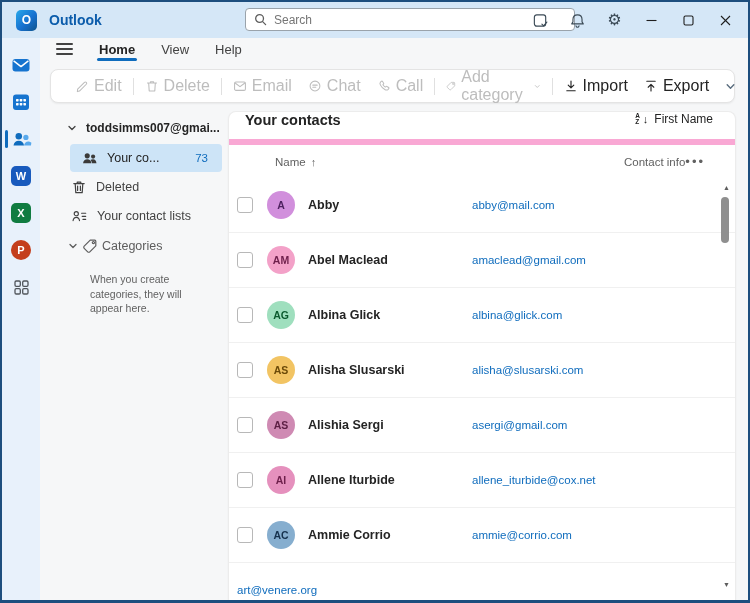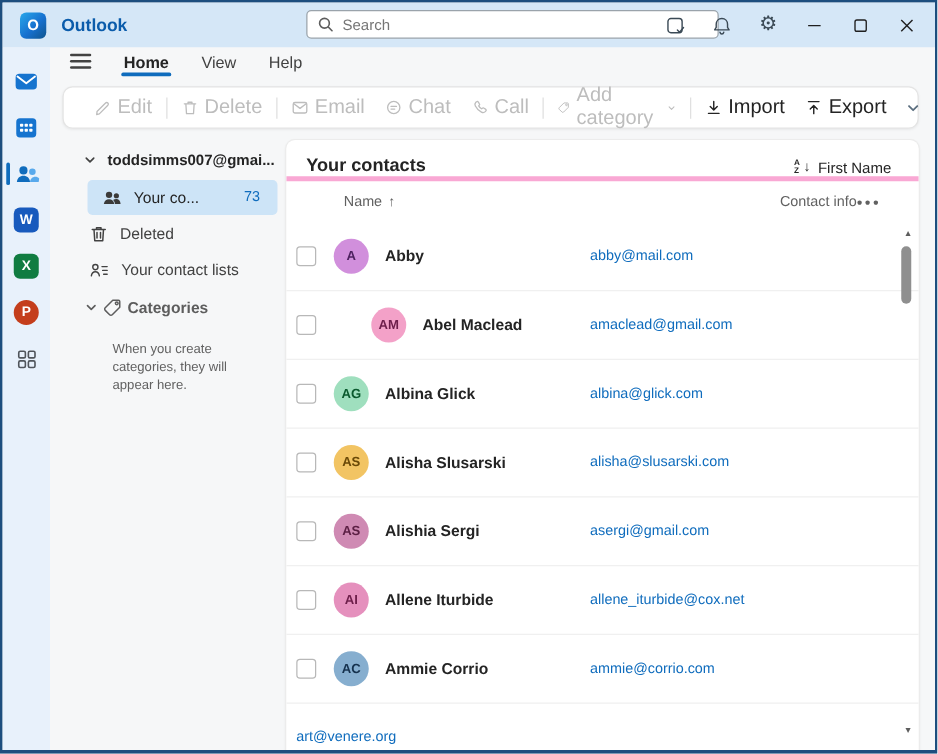--- a/index.html
+++ b/index.html
@@ -60,25 +60,25 @@
   .tbtn.enabled { color: #242424; cursor: pointer; }
   .tsep { width: 1px; height: 17px; background: #e0e0e0; margin: 0 3px; flex: none; }
   .overflow-btn { margin-left: auto; padding: 0 8px; color: #5b6e7f; display: flex; align-items: center; cursor: pointer; }
   
   .workspace { flex: 1; display: flex; min-height: 0; padding-left: 14px; }
   .nav { width: 174px; flex: none; padding-top: 4px; }
   .nav-account { display: flex; align-items: center; gap: 9px; padding: 6px 4px 8px 13px; font-size: 12px; font-weight: 700; color: #242424; cursor: pointer; }
   .nav-item { display: flex; align-items: center; gap: 9px; height: 28px; margin: 1px 6px 1px 6px; padding: 0 6px 0 11px; border-radius: 4px; font-size: 12.5px; color: #424242; cursor: pointer; }
   .nav-item.selected { background: #cde4f7; color: #242424; margin-left: 16px; }
   .nav-item .count { margin-left: auto; margin-right: 8px; color: #0f6cbd; font-size: 11.5px; }
-  .nav-cat { display: flex; align-items: center; gap: 4px; height: 28px; margin: 2px 6px 12px 6px; padding: 0 6px 0 8px; font-size: 12.5px; color: #5d5d5d; cursor: pointer; font-weight: bold; }
+  .nav-cat { display: flex; align-items: center; gap: 4px; height: 28px; margin: 2px 6px 12px 6px; padding: 0 6px 0 8px; font-size: 12.5px; color: #5d5d5d; cursor: pointer; }
   .nav-hint { margin: 6px 18px 0 36px; font-size: 10.5px; line-height: 1.4; color: #616161; }
   
   .card { flex: 1; background: #fff; border: 1px solid #ececec; border-bottom: none; border-radius: 8px 8px 0 0; margin-right: 12px; position: relative; overflow: hidden; box-shadow: 0 1px 2px rgba(0,0,0,.05); }
-  .card-head { height: 33px; display: flex; align-items: flex-end; padding: 0 22px 0 16px; border-bottom: 4px solid #f9a8d4; }
+  .card-head { height: 33px; display: flex; align-items: flex-start; padding: 0 22px 0 16px; border-bottom: 6px solid #f9a8d4; }
   .card-title { font-size: 14.5px; font-weight: 700; color: #242424; flex: 1; }
   .sort-ctl { display: flex; align-items: center; gap: 6px; font-size: 12px; color: #242424; cursor: pointer; }
   .az-stack { display: flex; flex-direction: column; font-size: 6.5px; font-weight: 700; line-height: 1; color: #242424; }
   .az-arrow { font-size: 11px; margin-left: -3px; }
   .col-head { height: 33px; display: flex; align-items: center; padding: 0 18px 0 8px; font-size: 11.5px; color: #616161; }
   .col-name { width: 235px; flex: none; padding-left: 38px; display: flex; gap: 5px; align-items: flex-start; }
   .col-info { flex: 1; text-align: right; }
   .col-more { letter-spacing: 2px; color: #616161; font-size: 13px; padding-right: 12px; cursor: pointer; }
   .rows { }
   .row { height: 55px; display: flex; align-items: center; padding: 0 26px 0 8px; border-bottom: 1px solid #f0f0f0; cursor: pointer; }
@@ -363,21 +363,21 @@
             <div class="cell-name">
                 <div class="cb"></div>
                 <div class="avatar" style="background: rgb(209, 143, 220); color: rgb(78, 33, 96);">A</div>
                 <div class="c-name">Abby</div>
               </div>
             <div class="c-email">abby@mail.com</div>
           </div>
           <div class="row">
             <div class="cell-name">
                 <div class="cb"></div>
-                <div class="avatar" style="background: rgb(243, 161, 200); color: rgb(110, 31, 75); margin-left: 30px;">AM</div>
+                <div class="avatar" style="background: rgb(243, 161, 200); color: rgb(110, 31, 75);">AM</div>
                 <div class="c-name">Abel Maclead</div>
               </div>
             <div class="c-email">amaclead@gmail.com</div>
           </div>
           <div class="row">
             <div class="cell-name">
                 <div class="cb"></div>
                 <div class="avatar" style="background: rgb(159, 223, 190); color: rgb(11, 90, 46);">AG</div>
                 <div class="c-name">Albina Glick</div>
               </div>

